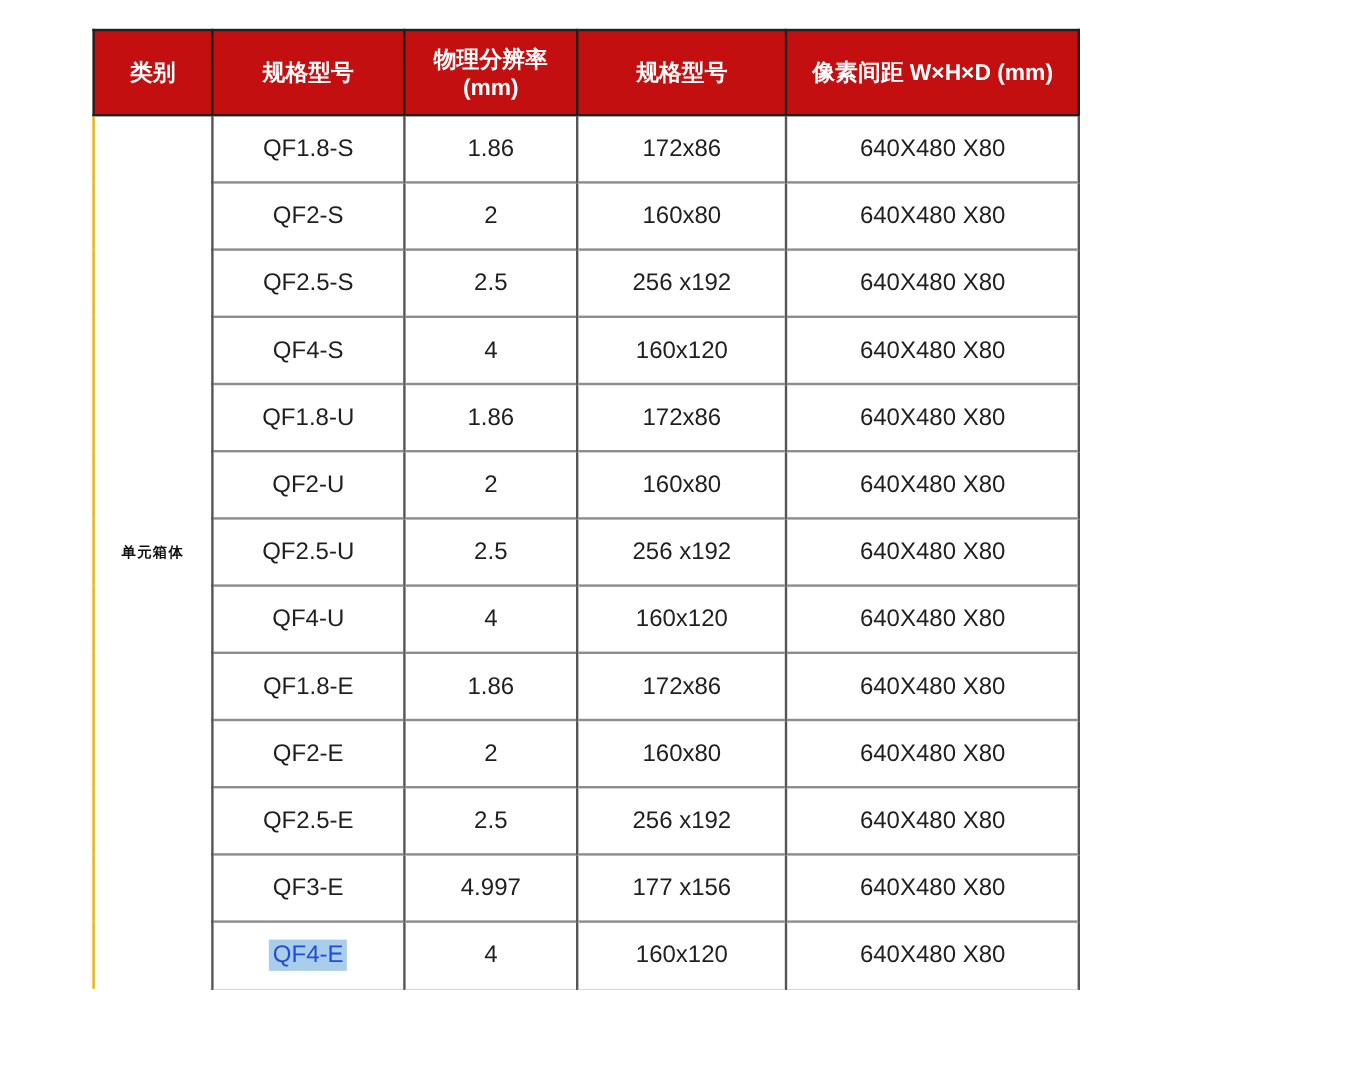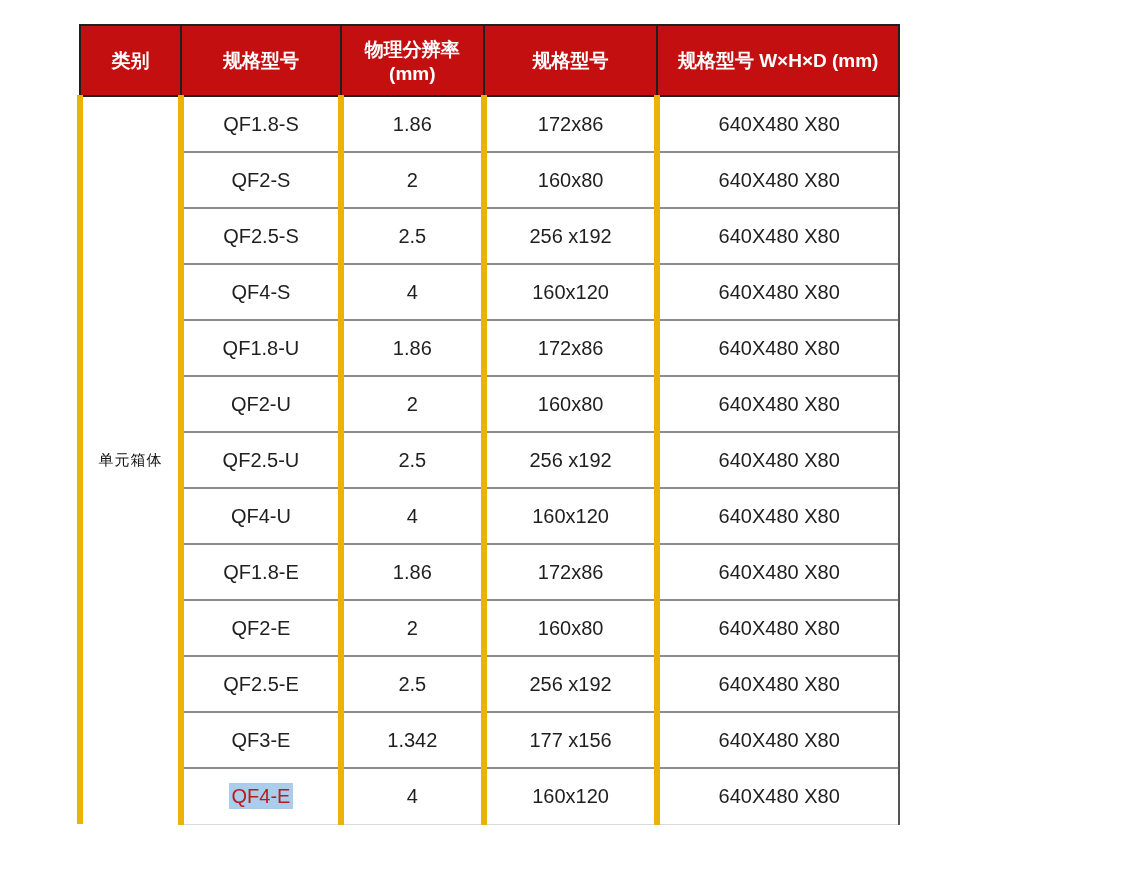--- a/index.html
+++ b/index.html
@@ -26,37 +26,37 @@
     background:var(--header-bg);
     color:var(--header-text);
     font-size:19px;font-weight:bold;
     height:71px;text-align:center;vertical-align:middle;
     border:2px solid #1f1f1f;
     padding:0 4px;
   }
   .spec-table td{
     height:56px;text-align:center;vertical-align:middle;
     font-size:20px;color:var(--body-text);
-    border-left:6px solid #eab308;
+    border-left:2px solid #eab308;
     border-right:2px solid #555555;
     border-top:2px solid #8d8d8d;
     padding:0 4px;
     white-space:nowrap;
   }
   .spec-table tr.last-row td{
     border-bottom:1px solid #d9d9d9;
   }
   .spec-table td.category-cell{
-    font-size:15px;font-weight:400;color:#111111;
+    font-size:12px;font-weight:700;color:#111111;
     border-top:2px solid #8d8d8d;
     letter-spacing:1px;
   }
   .selection{
     background:var(--selection-bg);
-    color:#b91c1c;
+    color:#1d4ed8;
     padding:2px 3px;
   }
 </style>
 </head>
 <body>
 
 <div class="page">
   <table class="spec-table">
     <colgroup>
       <col style="width:107px">
@@ -64,21 +64,21 @@
       <col style="width:163px">
       <col style="width:193px">
       <col style="width:269px">
     </colgroup>
     <thead>
       <tr>
         <th>类别</th>
         <th>规格型号</th>
         <th>物理分辨率 (mm)</th>
         <th>规格型号</th>
-        <th>规格型号 W×H×D (mm)</th>
+        <th>像素间距 W×H×D (mm)</th>
       </tr>
     </thead>
     <tbody>
       <tr>
         <td class="category-cell" rowspan="13">单元箱体</td>
         <td>QF1.8-S</td>
         <td>1.86</td>
         <td>172x86</td>
         <td>640X480 X80</td>
       </tr>
@@ -137,21 +137,21 @@
         <td>640X480 X80</td>
       </tr>
       <tr>
         <td>QF2.5-E</td>
         <td>2.5</td>
         <td>256 x192</td>
         <td>640X480 X80</td>
       </tr>
       <tr>
         <td>QF3-E</td>
-        <td>1.342</td>
+        <td>4.997</td>
         <td>177 x156</td>
         <td>640X480 X80</td>
       </tr>
       <tr class="last-row">
         <td><span class="selection">QF4-E</span></td>
         <td>4</td>
         <td>160x120</td>
         <td>640X480 X80</td>
       </tr>
     </tbody>

